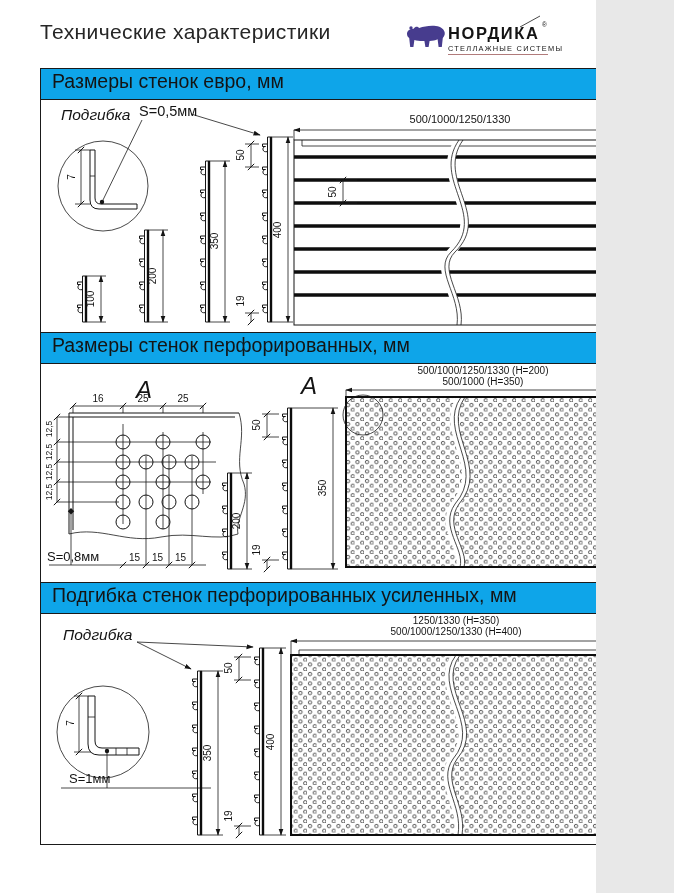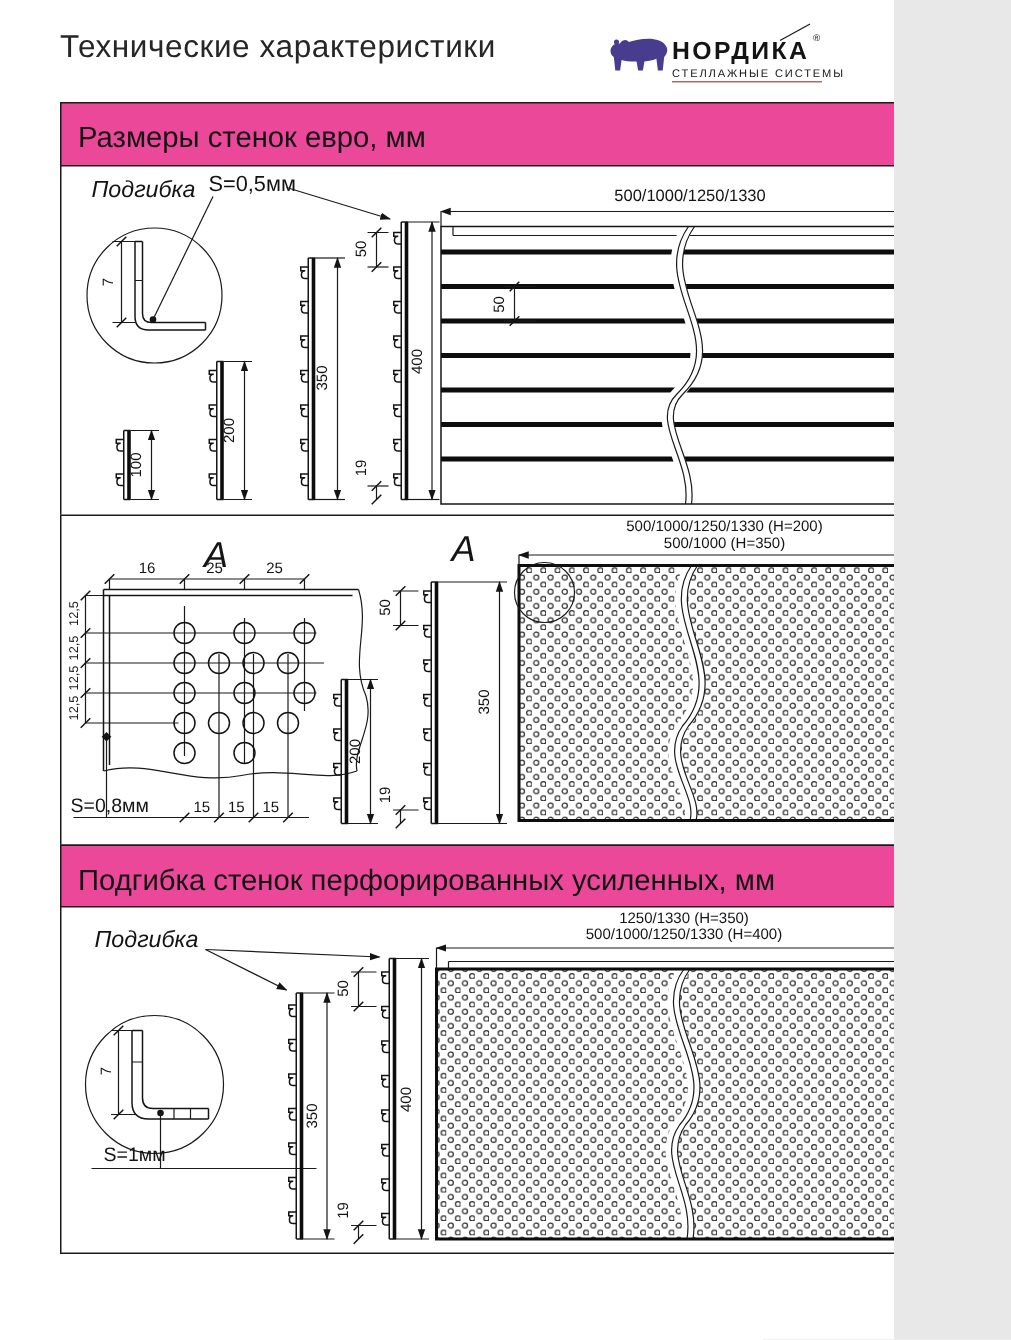--- a/index.html
+++ b/index.html
@@ -3,21 +3,21 @@
 <meta charset="utf-8">
 <style>
   html,body{margin:0;padding:0;background:#e8e8e8;}
   .page{width:596px;height:893px;background:#fff;position:relative;overflow:hidden;
         font-family:"Liberation Sans",sans-serif;color:#1a1a1a;}
   .hdr{display:flex;justify-content:space-between;align-items:flex-start;
        padding:14px 34px 8px 40px;height:46px;}
   .hdr-title{font-size:21px;letter-spacing:.4px;color:#262626;padding-top:6px;}
   .secs{margin:0 40px;}
   .sec-title{width:594px;box-sizing:border-box;border:1.5px solid #1a1a1a;margin-top:-1.5px;
-             padding:12px 11px 6px;font-size:19.5px;color:#141414;background:#ec4899;}
+             padding:1px 11px 6px;font-size:19.5px;color:#141414;background:#0ea5e9;}
   .sec-title:first-child{margin-top:0;}
   .sec-body{width:594px;box-sizing:border-box;border:1.5px solid #1a1a1a;margin-top:-1.5px;background:#fff;}
   .sec-body svg{display:block;}
   
   svg text{fill:#141414;}
   .t10{font:10px "Liberation Sans",sans-serif;}
   .t8{font:8.5px "Liberation Sans",sans-serif;}
   .t11{font:11px "Liberation Sans",sans-serif;}
   .t13{font:13px "Liberation Sans",sans-serif;}
   .t14{font:14.5px "Liberation Sans",sans-serif;}
@@ -190,20 +190,21 @@
             <use href="#tick" x="302" y="103" class="ln"></use>
           <text class="t10" transform="rotate(-90 295 92)" x="295" y="92" text-anchor="middle">50</text>
           <line x1="253" y1="30" x2="585" y2="30" class="tn" marker-start="url(#arr)" marker-end="url(#arr)"></line>
           <line x1="253" y1="30" x2="253" y2="40" class="tn"></line>
             <line x1="585" y1="30" x2="585" y2="40" class="tn"></line>
           <text class="t11" x="419" y="23" text-anchor="middle">500/1000/1250/1330</text>
         </g>
       </svg>
     </div>
 
+    <div class="sec-title">Размеры стенок перфорированных, мм</div>
     <div class="sec-body">
       <svg width="591" height="219" viewBox="0 0 591 219">
 
         <g>
           <text class="ta" x="95" y="34">A</text>
           <path d="M28,49 H198" class="ln"></path>
             <path d="M28,53 H194" class="ln"></path>
           <path d="M28,49 V170" class="ln"></path>
             <path d="M32,53 V166" class="ln"></path>
           <path d="M198,49 C206,75 192,95 203,120 C209,140 194,155 197,170" class="tn"></path>

